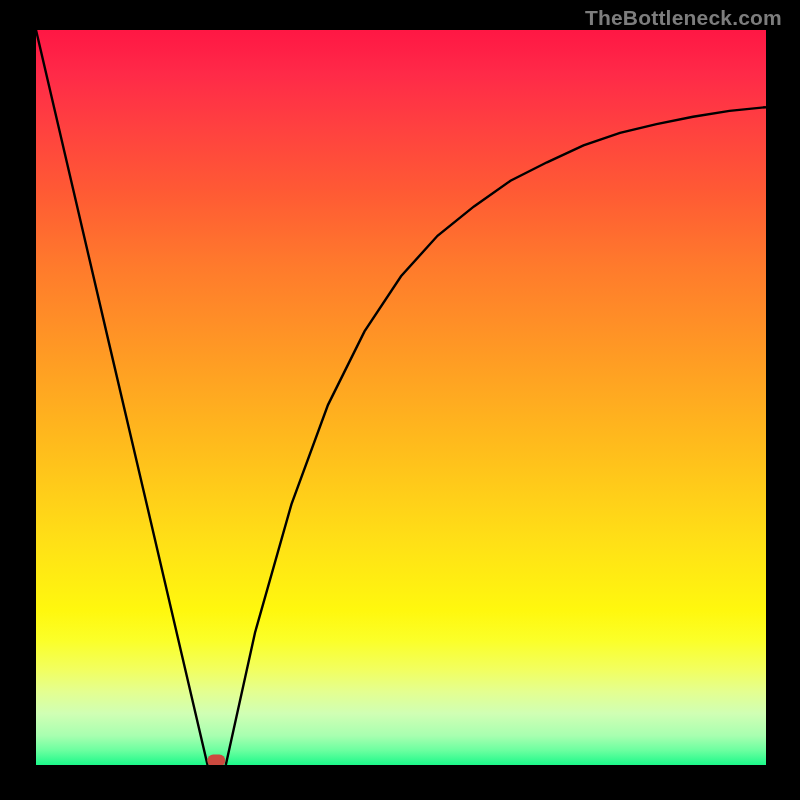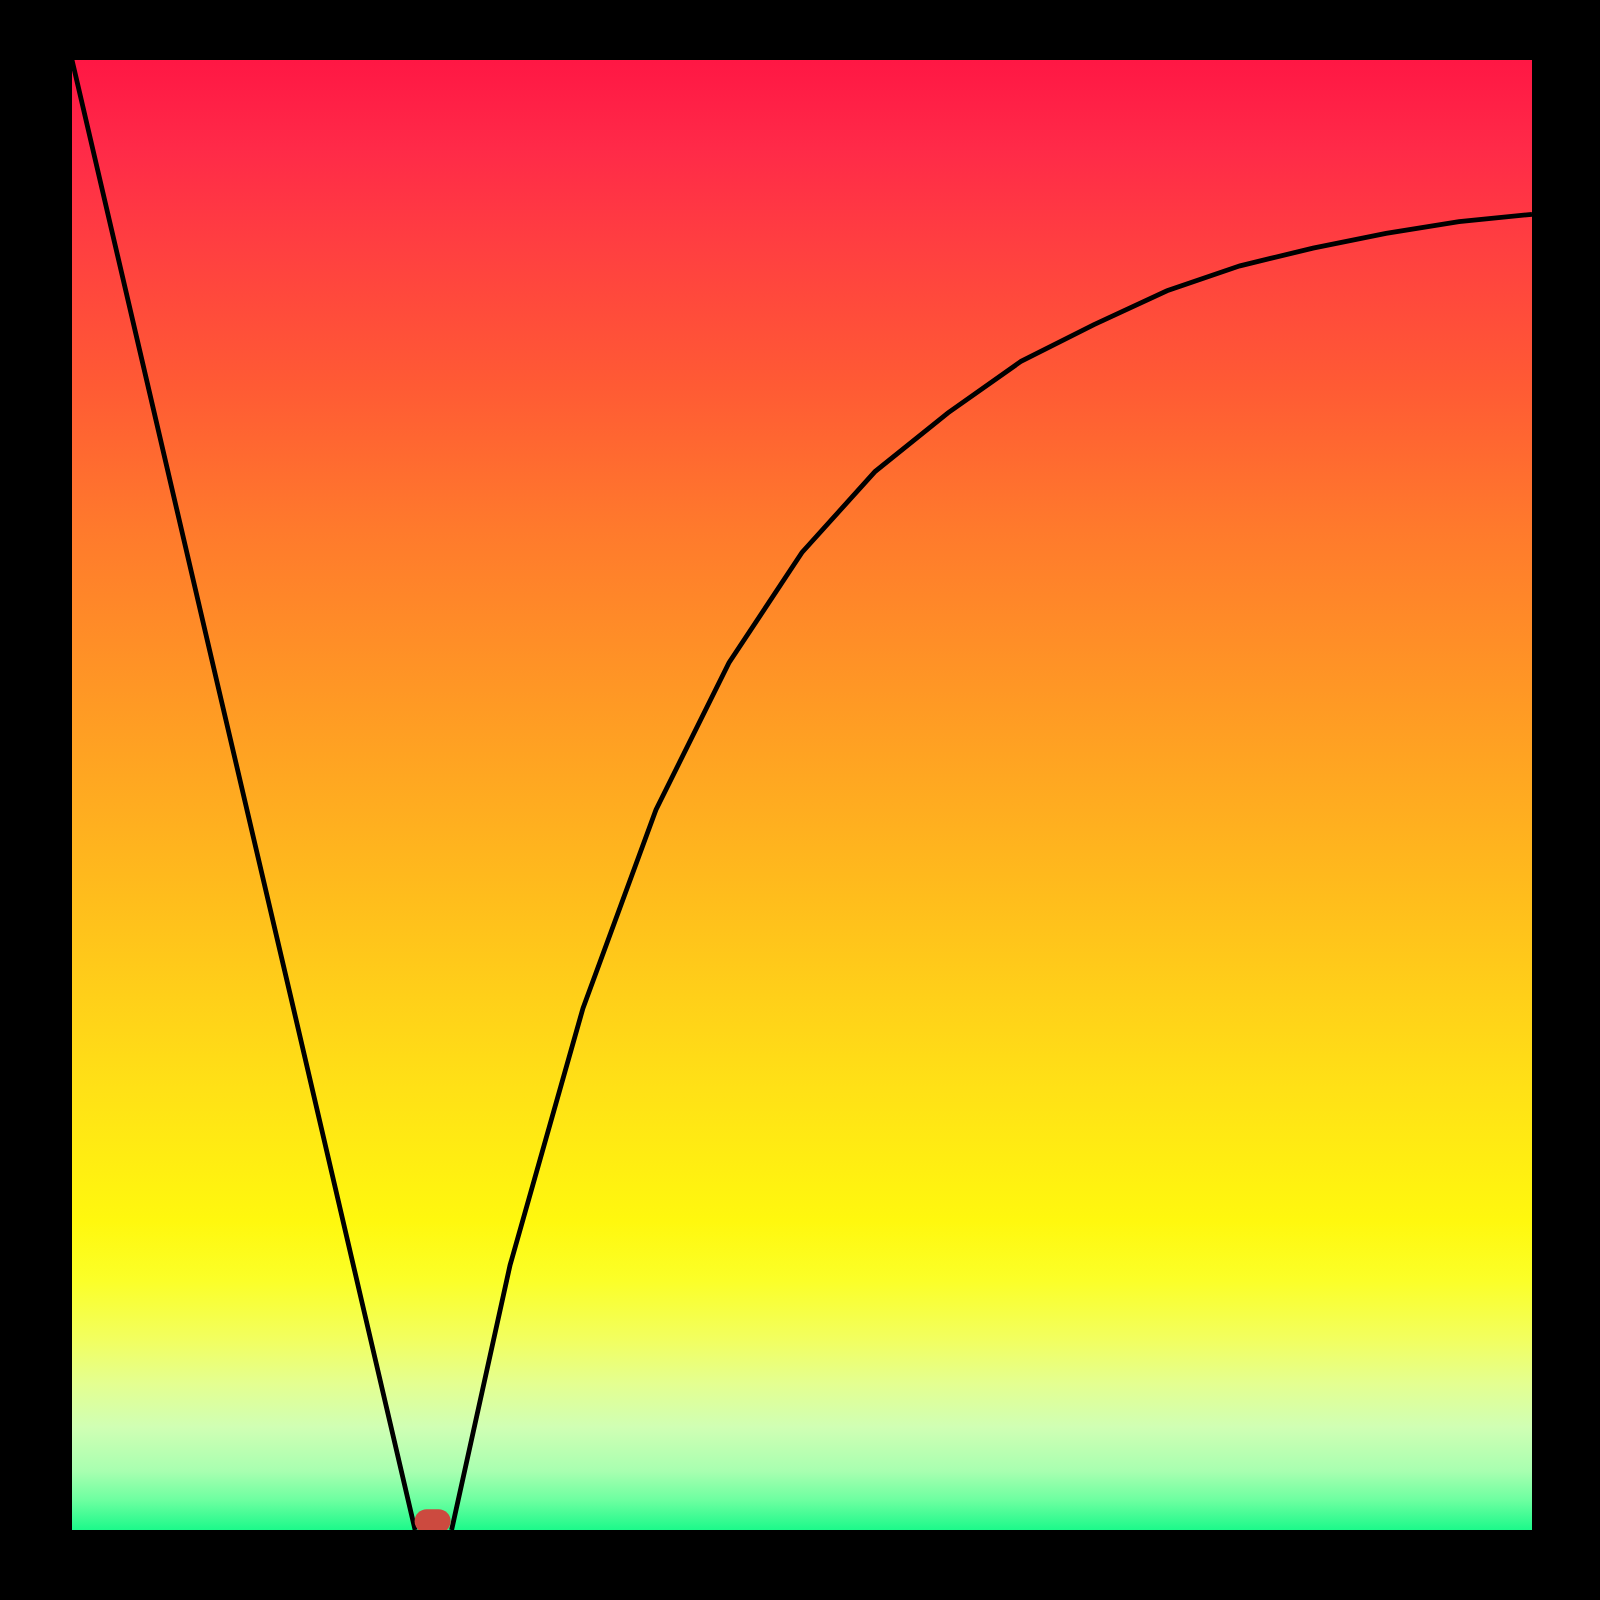--- a/index.html
+++ b/index.html
@@ -64,20 +64,21 @@
     font-weight: 600;
     color: #7d7d7d;
     letter-spacing: 0.2px;
   }
 </style>
 </head>
 <body>
 
 <div class="frame">
 
+  <div class="watermark">TheBottleneck.com</div>
 
   <div class="plot-wrap">
     <div class="gradient"></div>
 
     <svg class="overlay-svg" viewBox="0 0 730 735" preserveAspectRatio="none">
       <path id="left-path" d="M0.00 0.00 L36.50 156.55 L73.00 313.11 L109.50 468.93 L146.00 625.49 L171.55 735.00" fill="none" stroke="#000000" stroke-width="2.4"></path>
       <path id="right-path" d="M189.80 735.00 L219.00 602.70 L255.50 474.07 L292.00 374.85 L328.50 301.35 L365.00 246.22 L401.50 205.80 L438.00 176.40 L474.50 150.67 L511.00 132.30 L547.50 115.39 L584.00 102.90 L620.50 94.08 L657.00 86.73 L693.50 80.85 L730.00 77.17" fill="none" stroke="#000000" stroke-width="2.4"></path>
       <rect id="marker" x="171.31" y="724.59" width="18" height="12" rx="6" ry="6" fill="#cc4a3f"></rect>
     </svg>
   </div>

